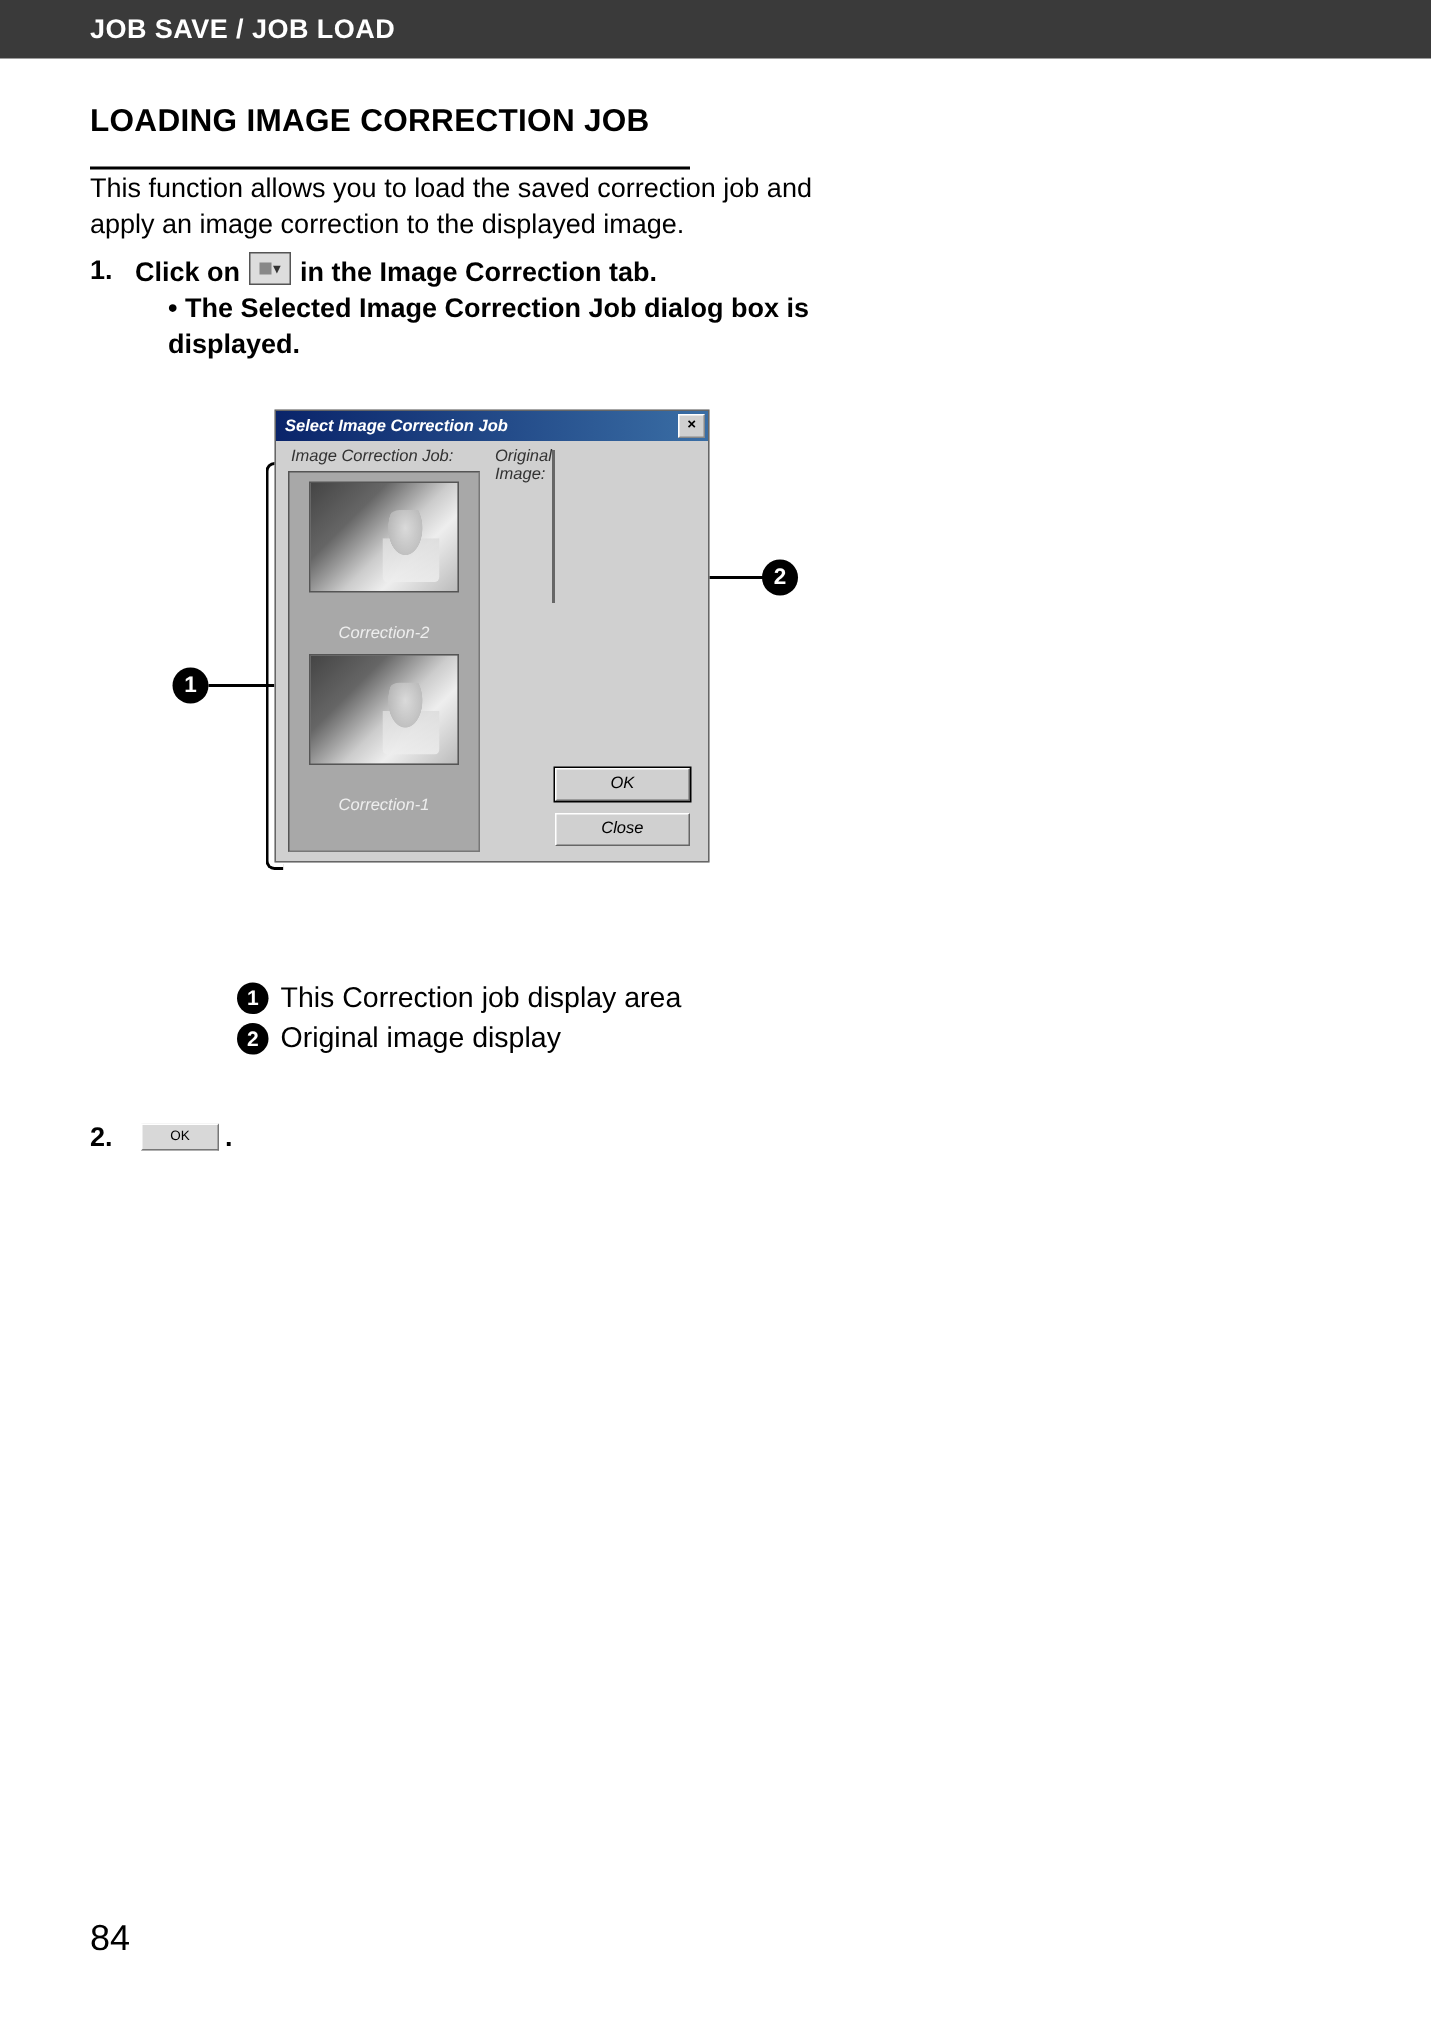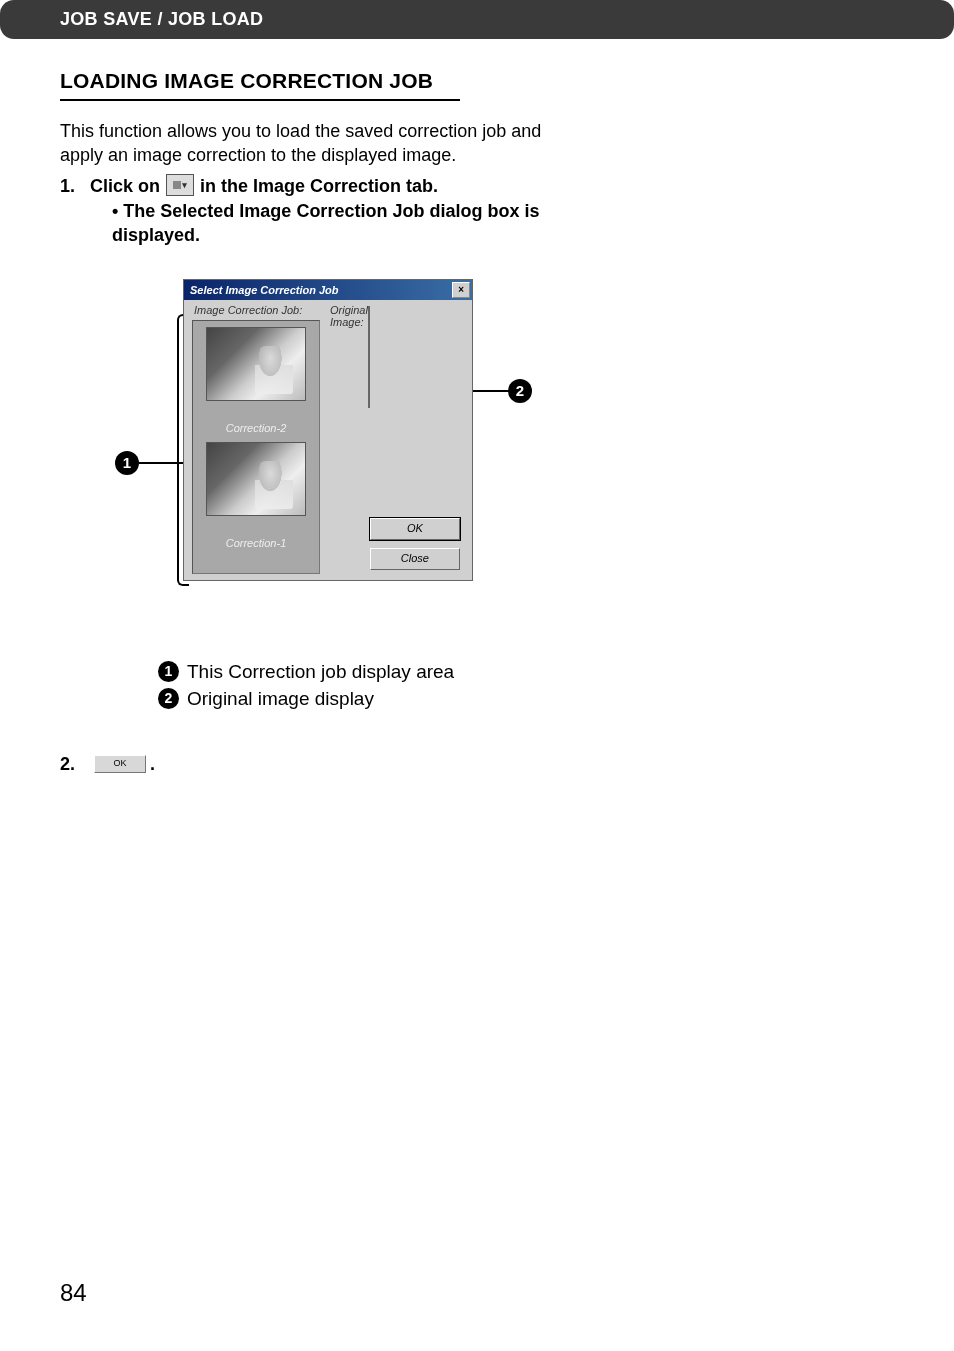--- a/index.html
+++ b/index.html
@@ -15,57 +15,55 @@
     position: relative;
     box-sizing: border-box;
   }
   .header-bar {
     background: #3a3a3a;
     color: #fff;
     font-weight: bold;
     font-size: 18px;
     padding: 9px 0 9px 60px;
     letter-spacing: 0.3px;
-    border-radius: 14px;
   }
   .content {
     padding: 30px 60px 0 60px;
   }
   .section-title {
     font-weight: bold;
     font-size: 21px;
     border-bottom: 2px solid #000;
     display: inline-block;
-    padding-bottom: 6px;
+    padding-bottom: 18px;
     width: 400px;
     letter-spacing: 0.2px;
   }
   .intro {
-    margin-top: 18px;
     font-size: 18px;
     line-height: 1.35;
     max-width: 520px;
   }
   .step {
     margin-top: 8px;
     font-size: 18px;
   }
   .step-row {
     display: flex;
     align-items: center;
     font-weight: bold;
     margin-top: 6px;
   }
   .step-num {
     width: 30px;
     flex: 0 0 30px;
   }
   .step-text {
     display: flex;
-    align-items: center;
+    align-items: flex-end;
     gap: 3px;
   }
   .icon-load {
     width: 26px;
     height: 20px;
     border: 1px solid #555;
     background: #ddd;
     display: inline-flex;
     align-items: center;
     justify-content: center;

